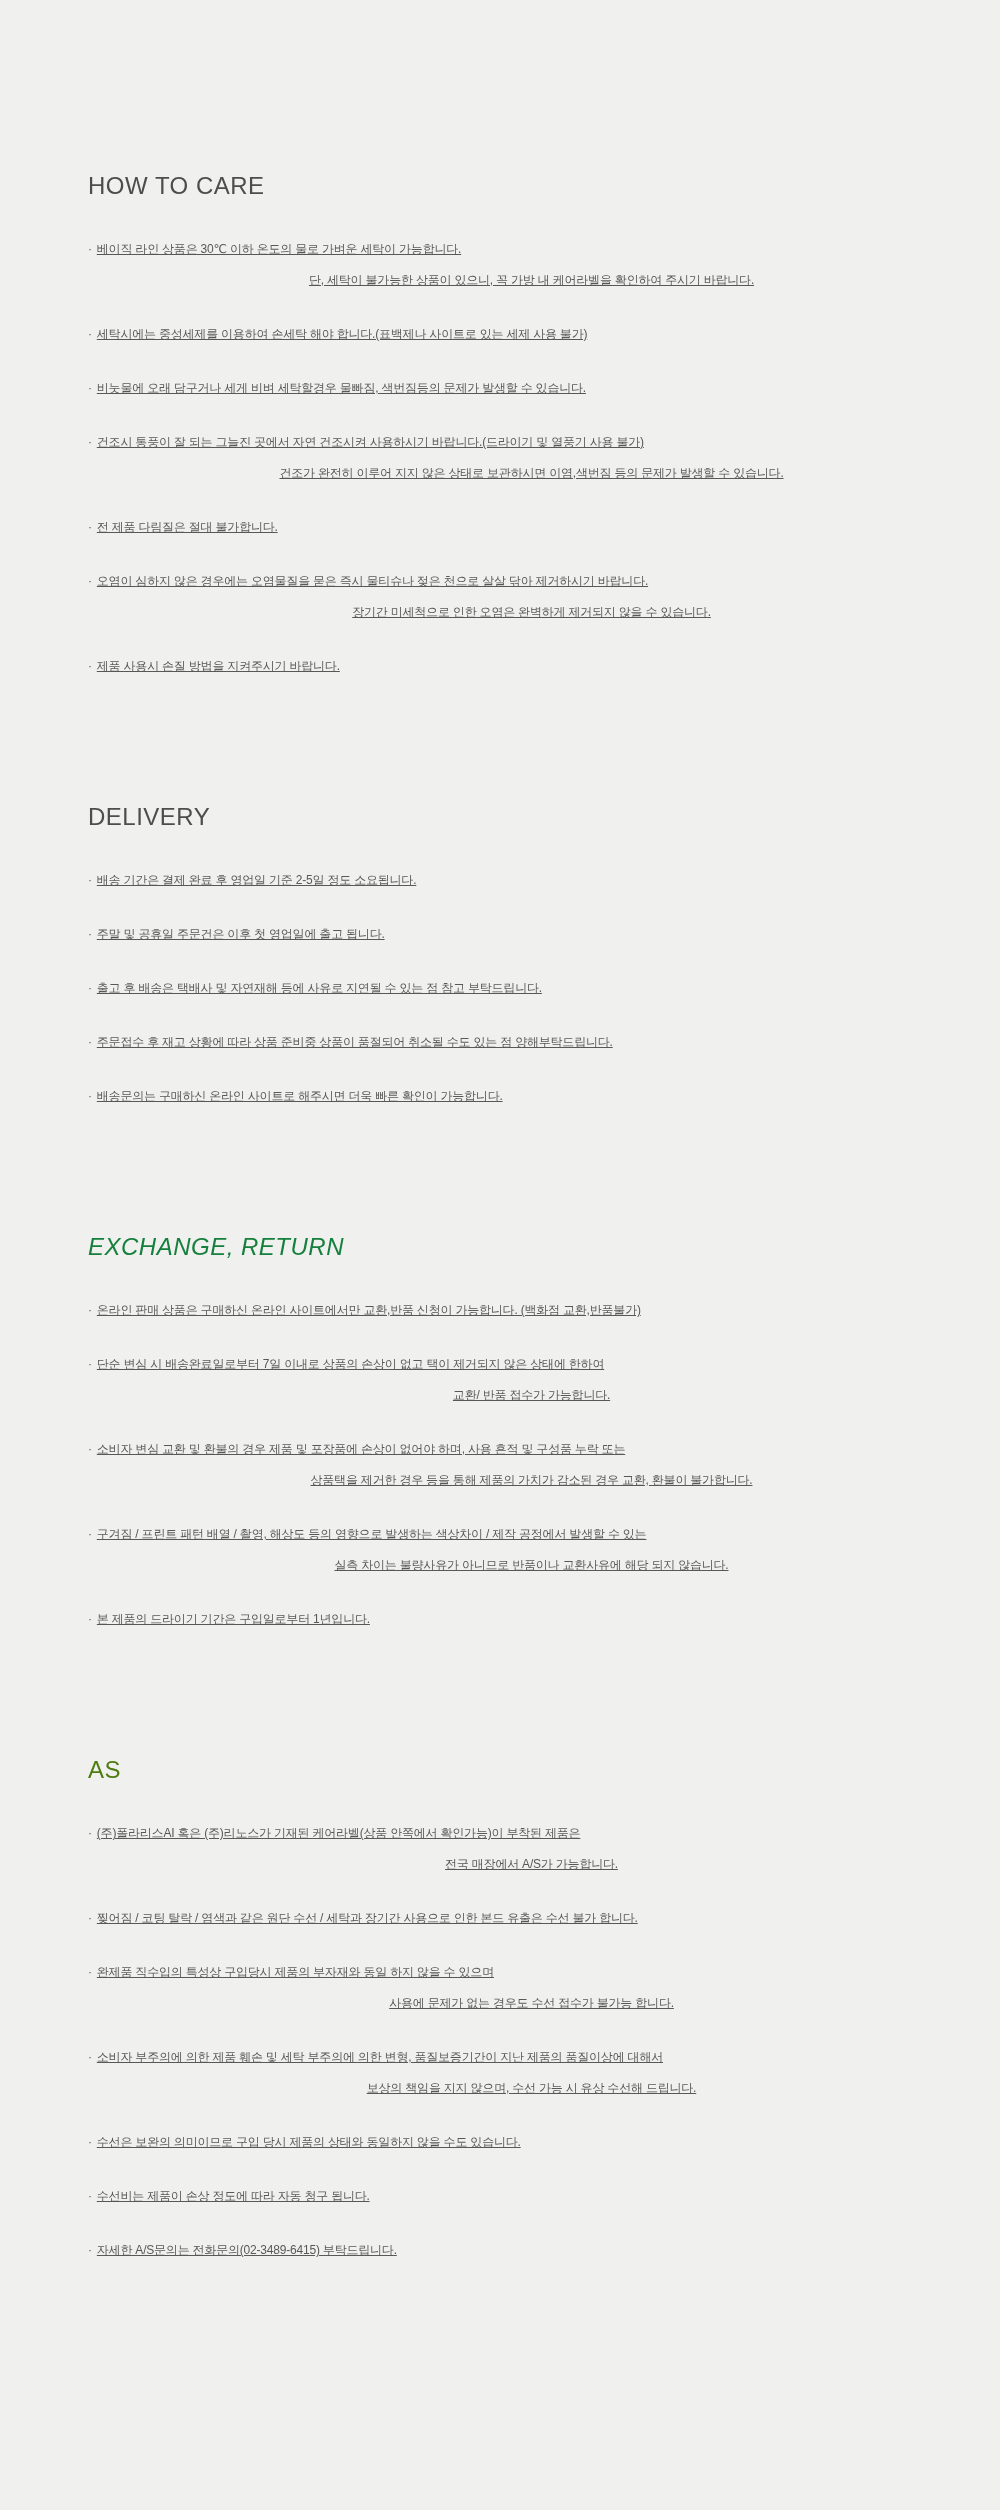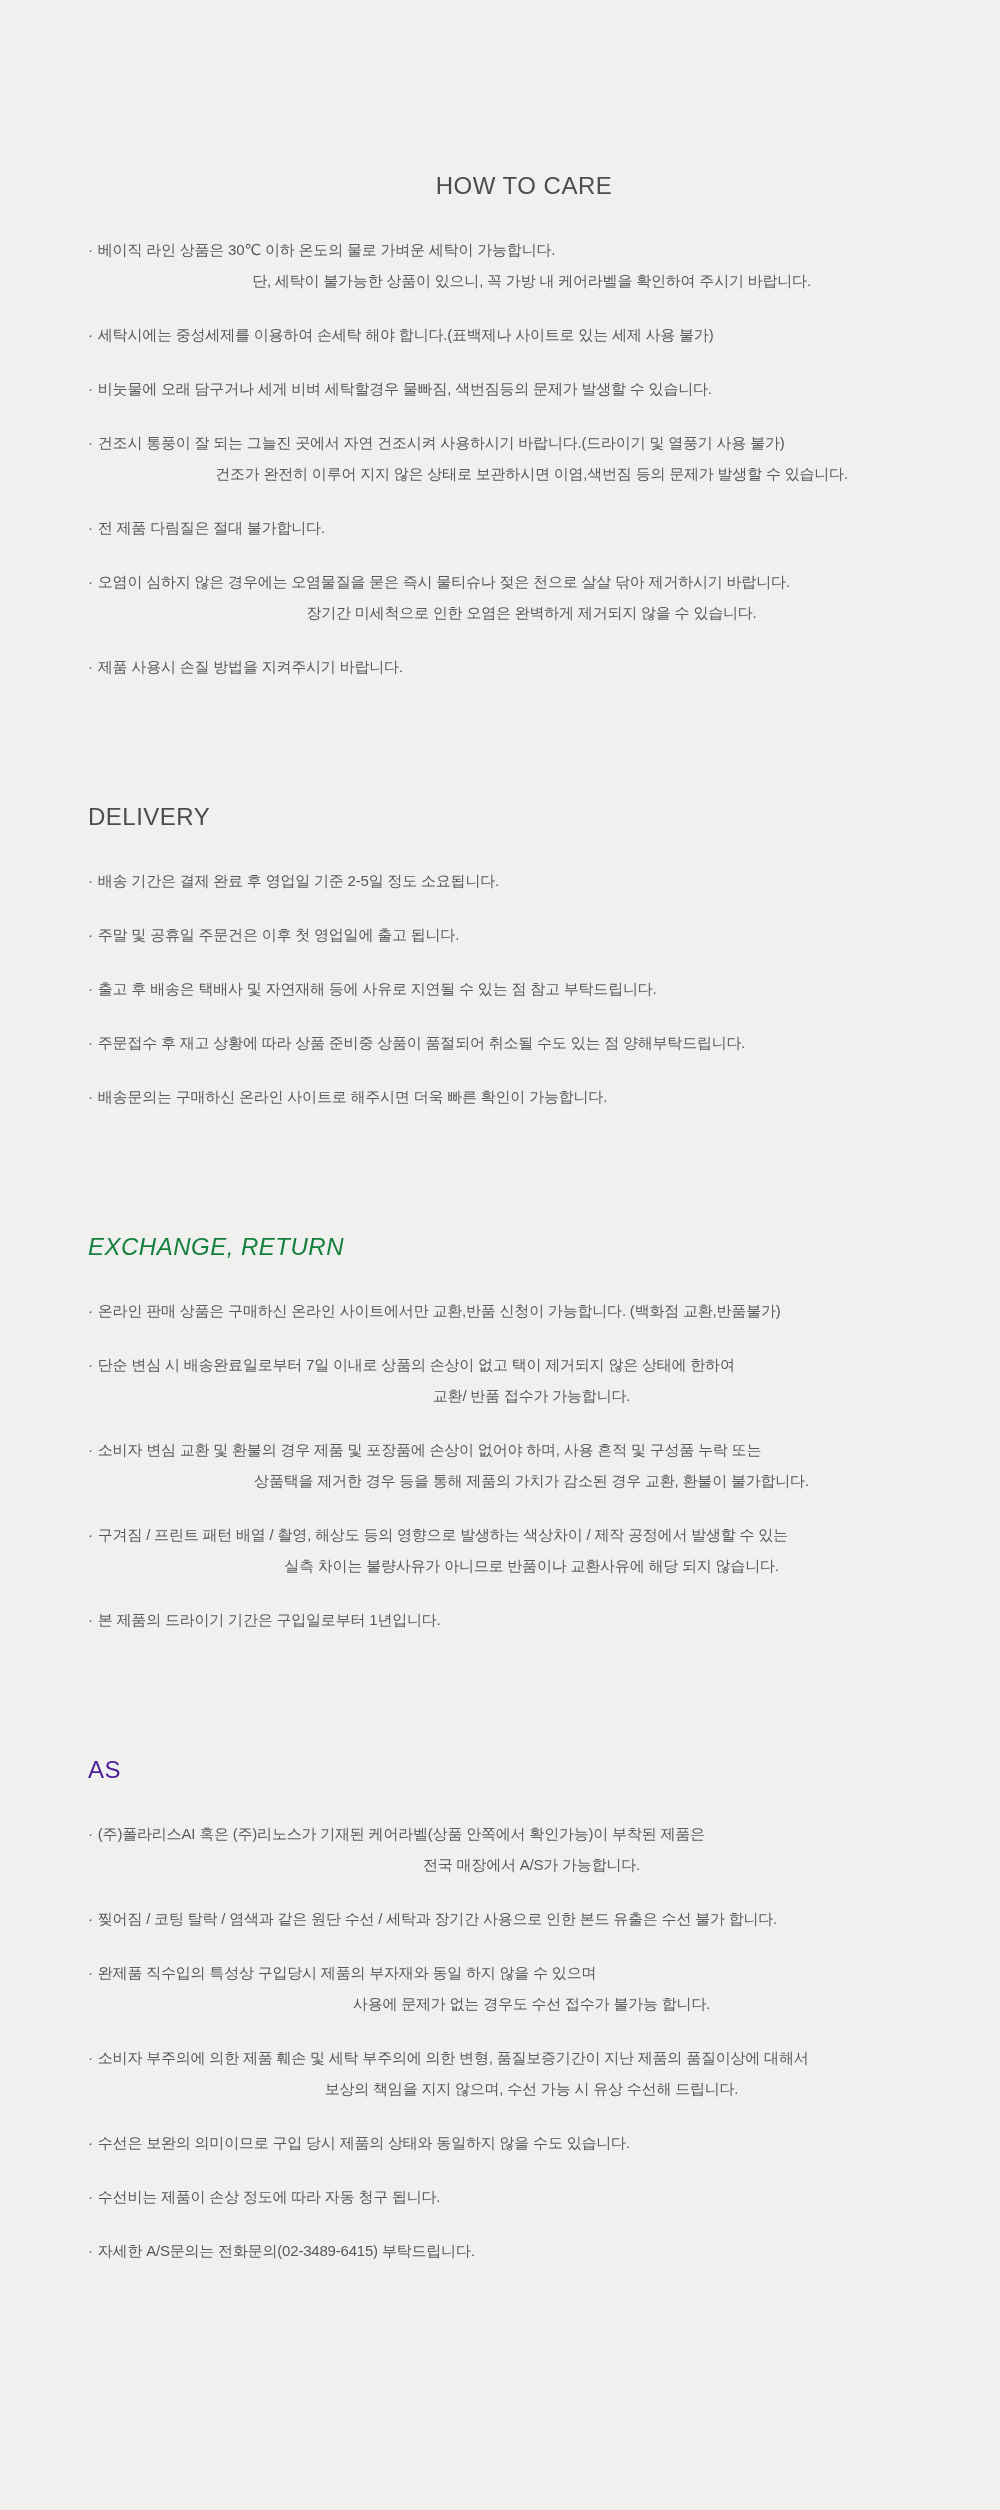--- a/index.html
+++ b/index.html
@@ -30,43 +30,44 @@
     font-size: 24px;
     line-height: 30px;
     height: 30px;
     letter-spacing: 0.5px;
     color: #4d4d4d;
     font-weight: 400;
     margin: 0 0 33px 0;
   }
   .item {
     margin: 0 0 23px 0;
-    font-size: 15px;
+    font-size: 12px;
     letter-spacing: -0.2px;
+    text-decoration: underline;
   }
   .line {
     line-height: 31px;
     white-space: nowrap;
   }
   .line.cont {
     padding-left: 15px;
     text-align: center;
   }
   .dot {
     display: inline-block;
     margin-right: 5px;
   }
 </style>
 </head>
 <body style="background: rgb(240, 240, 238); color: rgb(88, 88, 88);">
 
 <div class="page">
   <div id="sections-container">
   <div class="section">
-    <div class="section-title" style="color: rgb(77, 77, 77); text-align: center;">HOW TO CARE</div>
+    <div class="section-title" style="color: rgb(77, 77, 77);">HOW TO CARE</div>
     <div class="section-items">
           <div class="item">
             <div class="line first"><span class="dot">·</span><span>베이직 라인 상품은 30℃ 이하 온도의 물로 가벼운 세탁이 가능합니다.</span></div>
             <div class="line cont">단, 세탁이 불가능한 상품이 있으니, 꼭 가방 내 케어라벨을 확인하여 주시기 바랍니다.</div>
           </div>
           <div class="item">
             <div class="line first"><span class="dot">·</span><span>세탁시에는 중성세제를 이용하여 손세탁 해야 합니다.(표백제나 사이트로 있는 세제 사용 불가)</span></div>
           </div>
           <div class="item">
             <div class="line first"><span class="dot">·</span><span>비눗물에 오래 담구거나 세게 비벼 세탁할경우 물빠짐, 색번짐등의 문제가 발생할 수 있습니다.</span></div>
@@ -127,21 +128,21 @@
             <div class="line first"><span class="dot">·</span><span>구겨짐 / 프린트 패턴 배열 / 촬영, 해상도 등의 영향으로 발생하는 색상차이 / 제작 공정에서 발생할 수 있는</span></div>
             <div class="line cont">실측 차이는 불량사유가 아니므로 반품이나 교환사유에 해당 되지 않습니다.</div>
           </div>
           <div class="item">
             <div class="line first"><span class="dot">·</span><span>본 제품의 드라이기 기간은 구입일로부터 1년입니다.</span></div>
           </div>
         </div>
   </div>
 
   <div class="section">
-    <div class="section-title" style="color: #4c1d95;">AS</div>
+    <div class="section-title" style="color: #4d7c0f;">AS</div>
     <div class="section-items">
           <div class="item">
             <div class="line first"><span class="dot">·</span><span>(주)폴라리스AI 혹은 (주)리노스가 기재된 케어라벨(상품 안쪽에서 확인가능)이 부착된 제품은</span></div>
             <div class="line cont">전국 매장에서 A/S가 가능합니다.</div>
           </div>
           <div class="item">
             <div class="line first"><span class="dot">·</span><span>찢어짐 / 코팅 탈락 / 염색과 같은 원단 수선 / 세탁과 장기간 사용으로 인한 본드 유출은 수선 불가 합니다.</span></div>
           </div>
           <div class="item">
             <div class="line first"><span class="dot">·</span><span>완제품 직수입의 특성상 구입당시 제품의 부자재와 동일 하지 않을 수 있으며</span></div>

